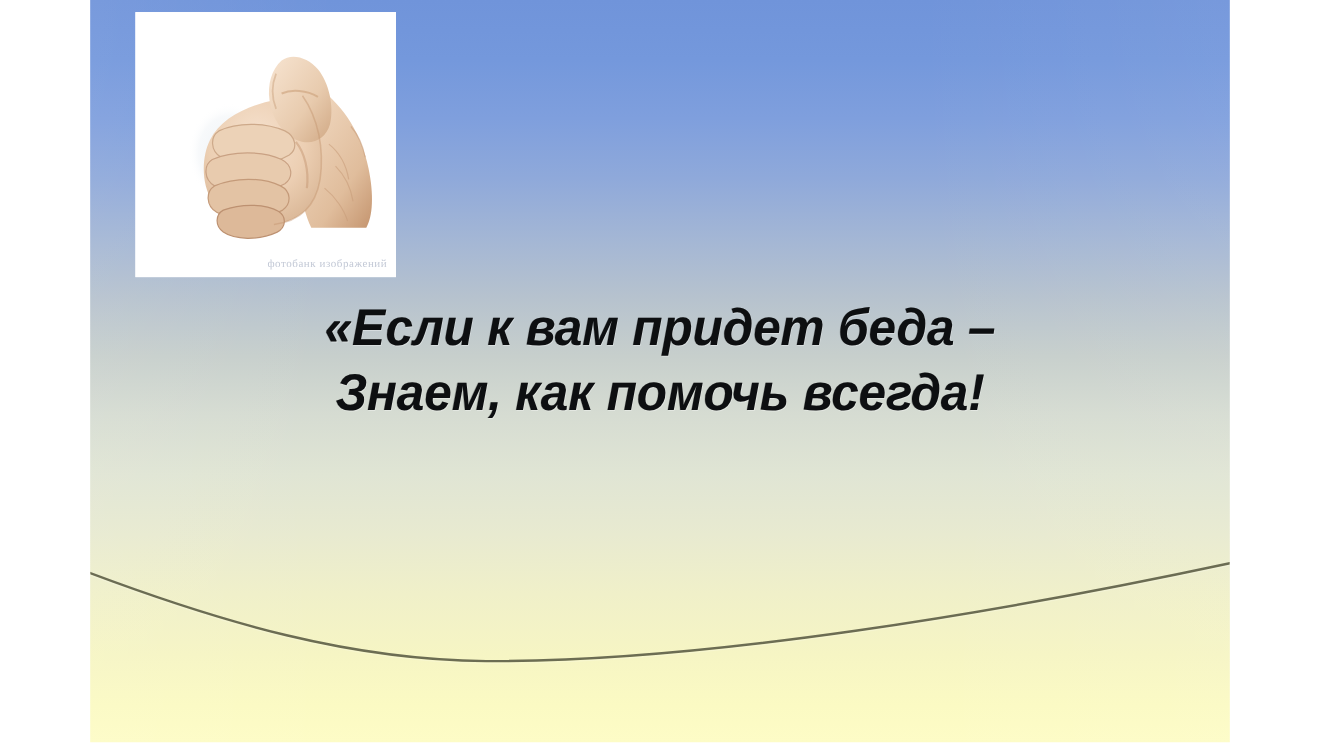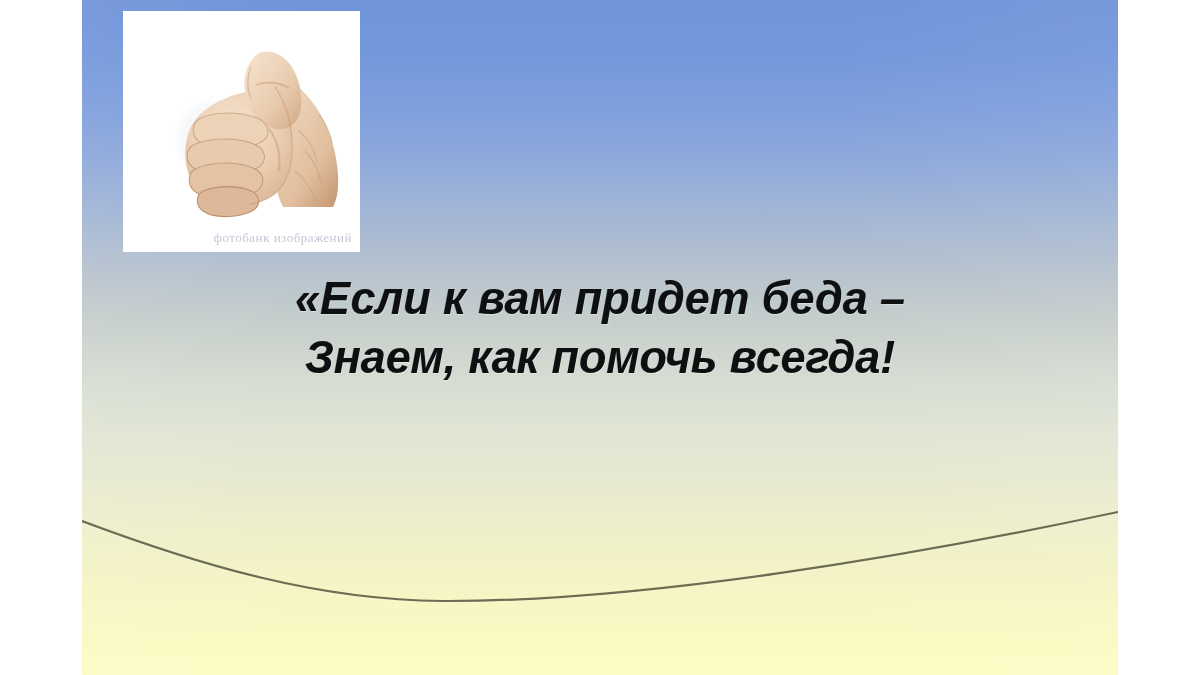--- a/index.html
+++ b/index.html
@@ -84,21 +84,21 @@
     position: absolute;
     inset: 0;
     width: 100%;
     height: 100%;
     display: block;
   }
   #photo-watermark {
     position: absolute;
     right: 8px;
     bottom: 6px;
-    font-size: 13px;
+    font-size: 10px;
     letter-spacing: 0.5px;
     color: #c3c9d6;
     font-family: "Liberation Serif", serif;
     white-space: nowrap;
     user-select: none;
   }
 
   
   #quote-block {
     position: absolute;

